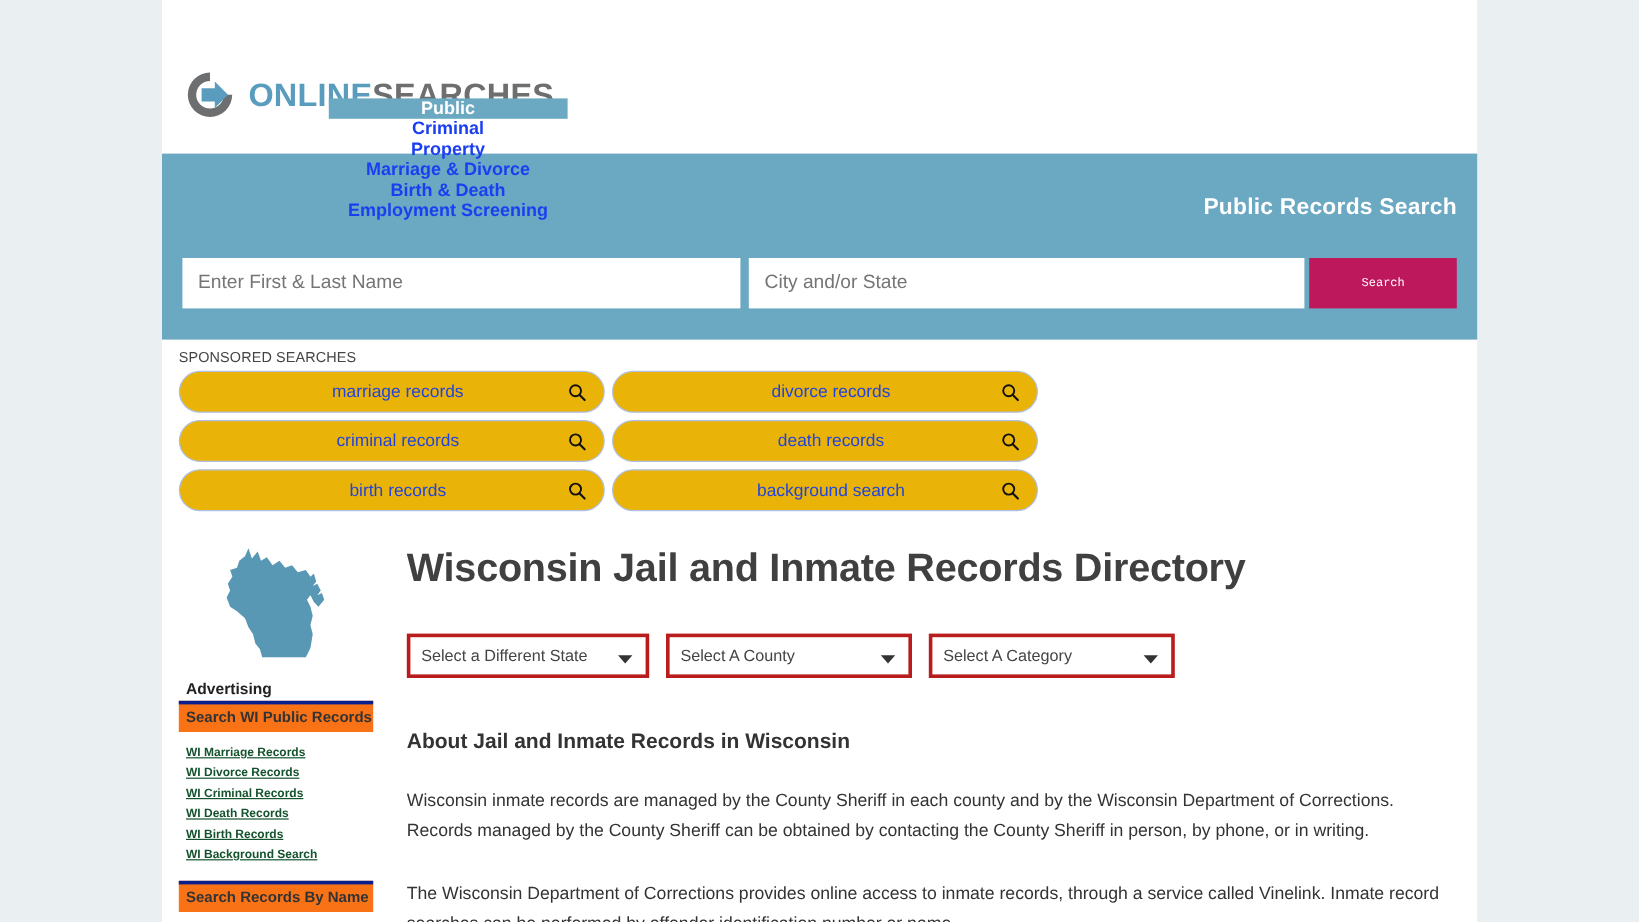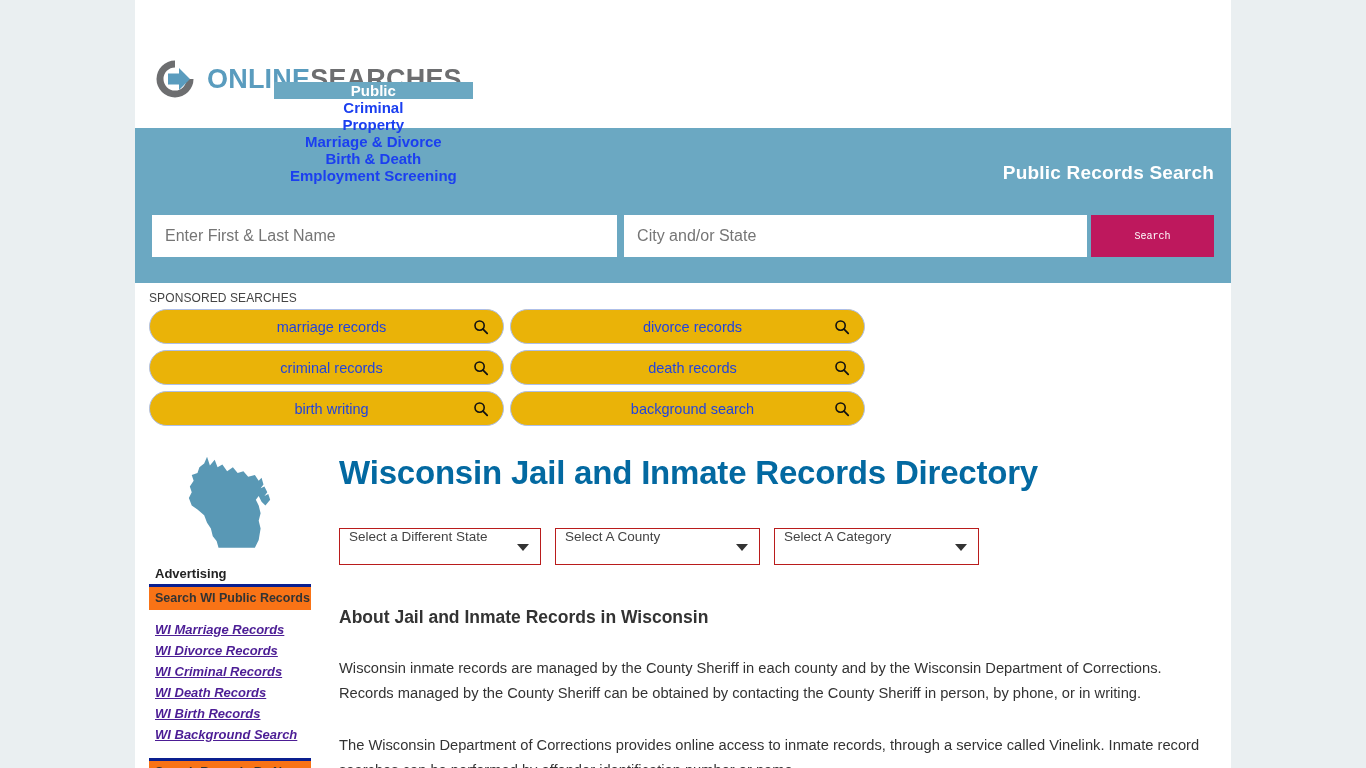--- a/index.html
+++ b/index.html
@@ -79,34 +79,34 @@
   .sidebar { width: 162px; flex: 0 0 162px; padding-top: 8px; }
   .state-img { width: 120px; height: 110px; margin: 8px auto 2px auto; display: block; }
   .adv-label { font-size: 13px; font-weight: bold; color: #222; margin: 4px 0 3px 6px; }
   .side-head {
     background: #f97316; border-top: 3px solid #0a1f8f;
     font-size: 12.5px; font-weight: bold; color: #333;
     padding: 4px 0 5px 6px; margin: 0 0 0 0;
   }
   .side-links { padding: 12px 0 10px 6px; }
   .side-link {
-    display: block; color: #4c1d95; font-size: 13px; font-weight: bold;
-    text-decoration: underline; margin-bottom: 6px; cursor: pointer; font-style: italic;
+    display: block; color: #14532d; font-size: 10px; font-weight: bold;
+    text-decoration: underline; margin-bottom: 6px; cursor: pointer;
   }
 
   .content { flex: 1; padding-left: 28px; padding-top: 10px; }
   .page-title {
-    font-size: 33px; font-weight: bold; color: #0369a1;
+    font-size: 33px; font-weight: bold; color: #404040;
     margin: 8px 0 0 0; line-height: 1.15; letter-spacing: -.2px;
   }
   .selectors { display: flex; gap: 14px; margin: 36px 0 0 0; }
   .sel {
     position: relative; height: 37px;
-    border: 1px solid #b91c1c; background: #fff;
-    display: flex; cursor: pointer;
+    border: 3px solid #b91c1c; background: #fff;
+    display: flex; align-items: center; cursor: pointer;
   }
   .sel-0 { width: 202px; }
   .sel-1 { width: 205px; }
   .sel-2 { width: 205px; }
   .sel-label { font-size: 13.5px; color: #444; padding-left: 9px; }
   .sel-arrow {
     position: absolute; right: 11px; top: 15px;
     width: 0; height: 0;
     border-left: 6px solid transparent; border-right: 6px solid transparent;
     border-top: 7px solid #333;
@@ -191,21 +191,21 @@
         <span class="pill-label">death records</span>
         <span class="pill-icon">
           <svg width="16" height="16" viewBox="0 0 16 16">
               <circle cx="6.6" cy="6.6" r="4.6" fill="none" stroke="#111" stroke-width="1.6"></circle>
               <line x1="10" y1="10.2" x2="14.2" y2="14.4" stroke="#111" stroke-width="1.8" stroke-linecap="round"></line>
             </svg>
         </span>
       </div>
 
       <div class="pill">
-        <span class="pill-label">birth writing</span>
+        <span class="pill-label">birth records</span>
         <span class="pill-icon">
           <svg width="16" height="16" viewBox="0 0 16 16">
               <circle cx="6.6" cy="6.6" r="4.6" fill="none" stroke="#111" stroke-width="1.6"></circle>
               <line x1="10" y1="10.2" x2="14.2" y2="14.4" stroke="#111" stroke-width="1.8" stroke-linecap="round"></line>
             </svg>
         </span>
       </div>
 
       <div class="pill">
         <span class="pill-label">background search</span>

